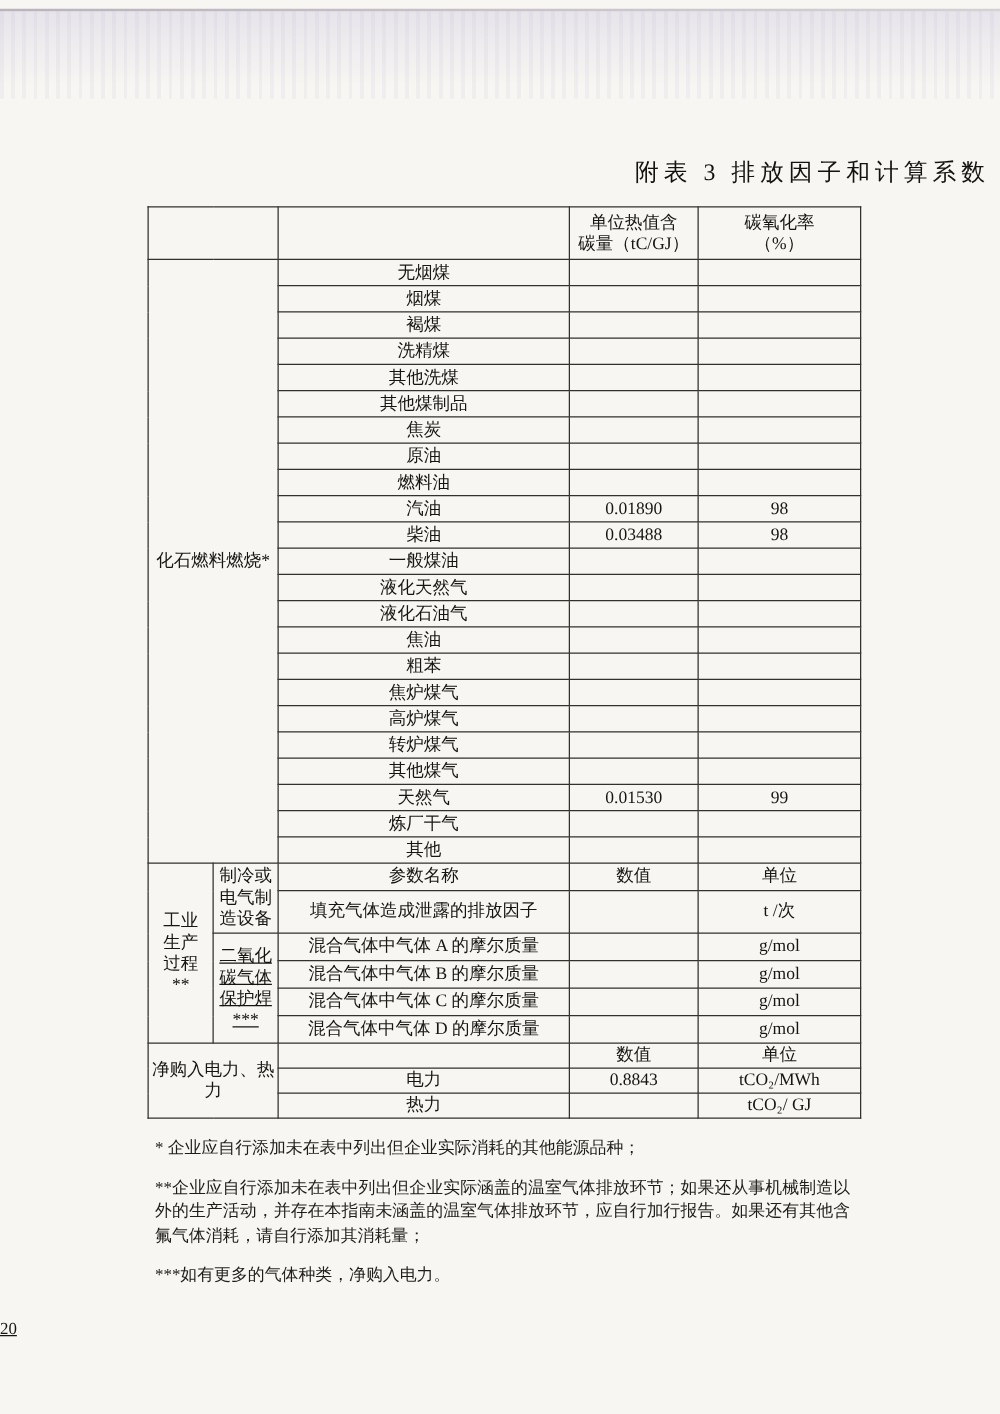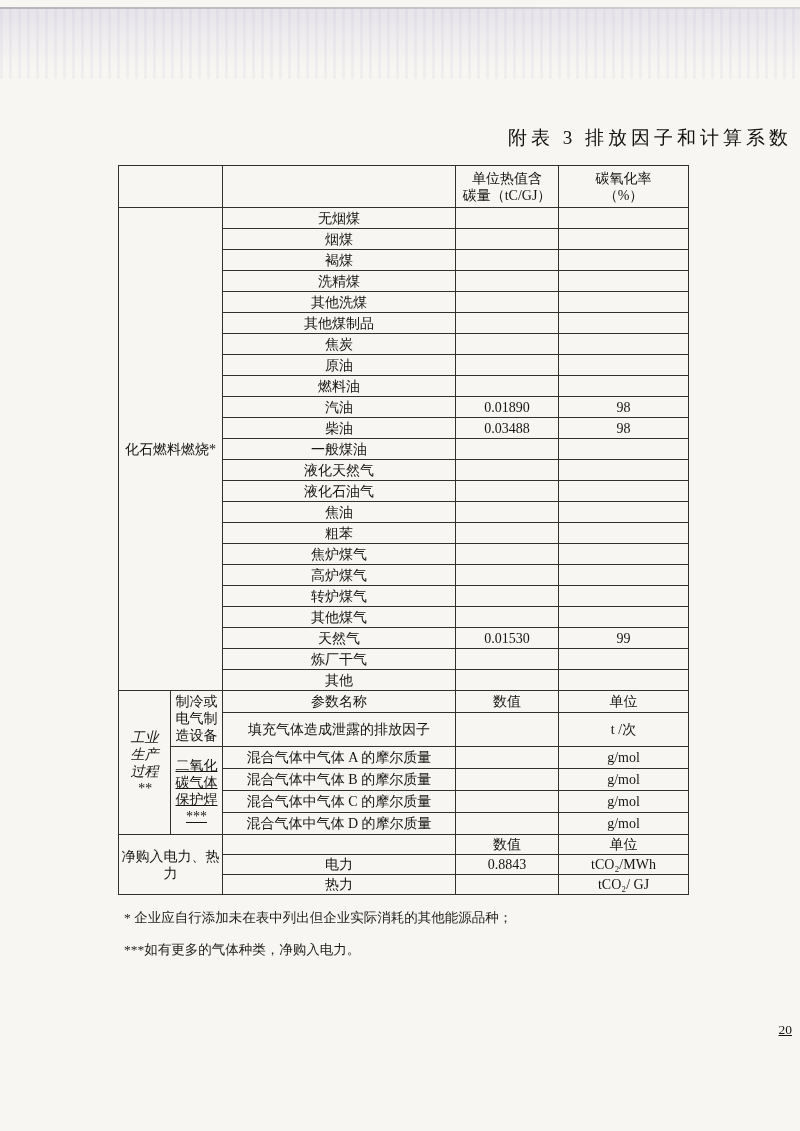--- a/index.html
+++ b/index.html
@@ -40,33 +40,33 @@
     padding:1px 2px; overflow:hidden;
   }
   .stack { white-space:pre-line; }
   .r-head  { height:42px; }
   .r-fuel  { height:21px; }
   .r-param { height:22px; }
   .r-tall  { height:34px; }
   .r-gas   { height:22px; }
   .r-net   { height:20px; }
   td.left { text-align:left; padding-left:8px; }
-  td.grp-tall { line-height:26px;font-style:italic; }
+  td.grp-tall { line-height:26px; }
   td.grp-mid  { line-height:18px; }
   td.grp-weld { line-height:20px;text-decoration:underline; }
   .footnotes {
     position:absolute; left:112px; top:896px; width:580px;
     font-size:13.5px; line-height:19.5px;
     color:#201d19;
     text-align:justify;
   }
   .footnotes p { margin:12px; }
   .page-number {
-    position:absolute; top:1022px; left:0; width:792px;
-    text-align:right; font-size:13.5px;text-decoration:underline;
+    position:absolute; top:1055px; left:0; width:792px;
+    text-align:left; font-size:13.5px;text-decoration:underline;
   }
 </style>
 </head>
 <body>
 
 <div class="scan-topline"></div>
 <div class="scan-band"></div>
 
 <div class="doc-title">附表 3  排放因子和计算系数</div>
 
@@ -263,16 +263,17 @@
   <tr class="r-net">
     <td>热力</td>
     <td></td>
     <td>tCO₂/ GJ</td>
   </tr>
 </tbody>
   </table>
 
 <div class="footnotes">
   <p>* 企业应自行添加未在表中列出但企业实际消耗的其他能源品种；</p>
+  <p>**企业应自行添加未在表中列出但企业实际涵盖的温室气体排放环节；如果还从事机械制造以外的生产活动，并存在本指南未涵盖的温室气体排放环节，应自行加行报告。如果还有其他含氟气体消耗，请自行添加其消耗量；</p>
   <p>***如有更多的气体种类，净购入电力。</p>
 </div>
 
 <div class="page-number">20</div>
 
 </body></html>

